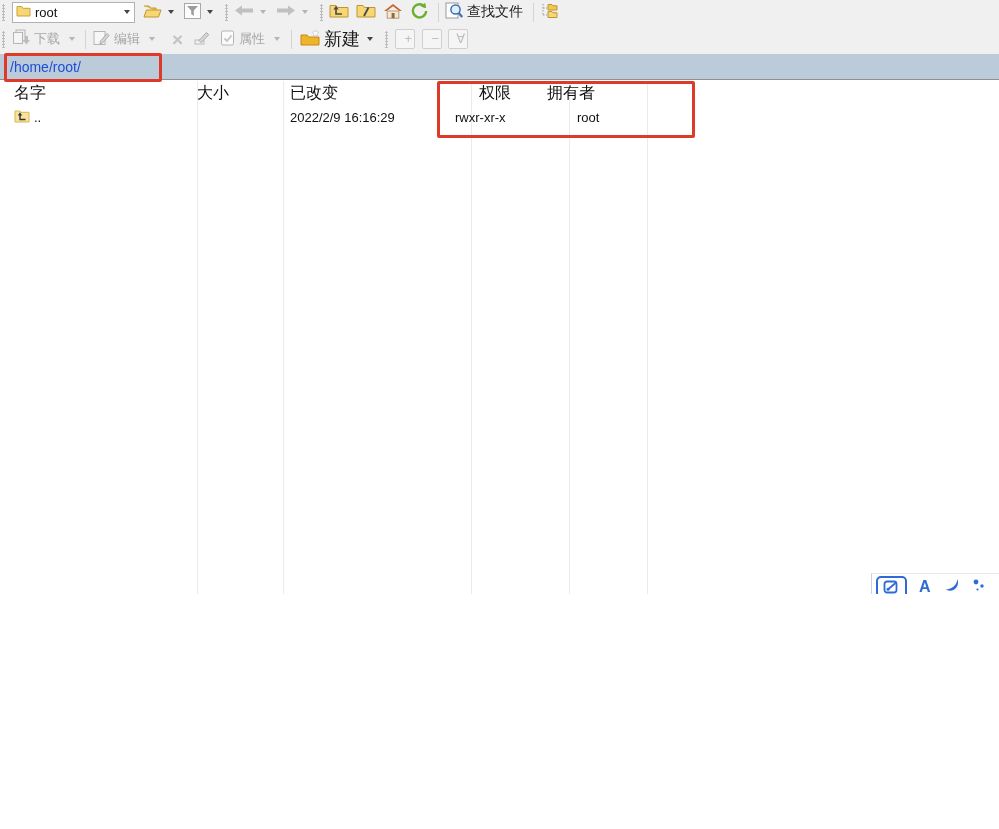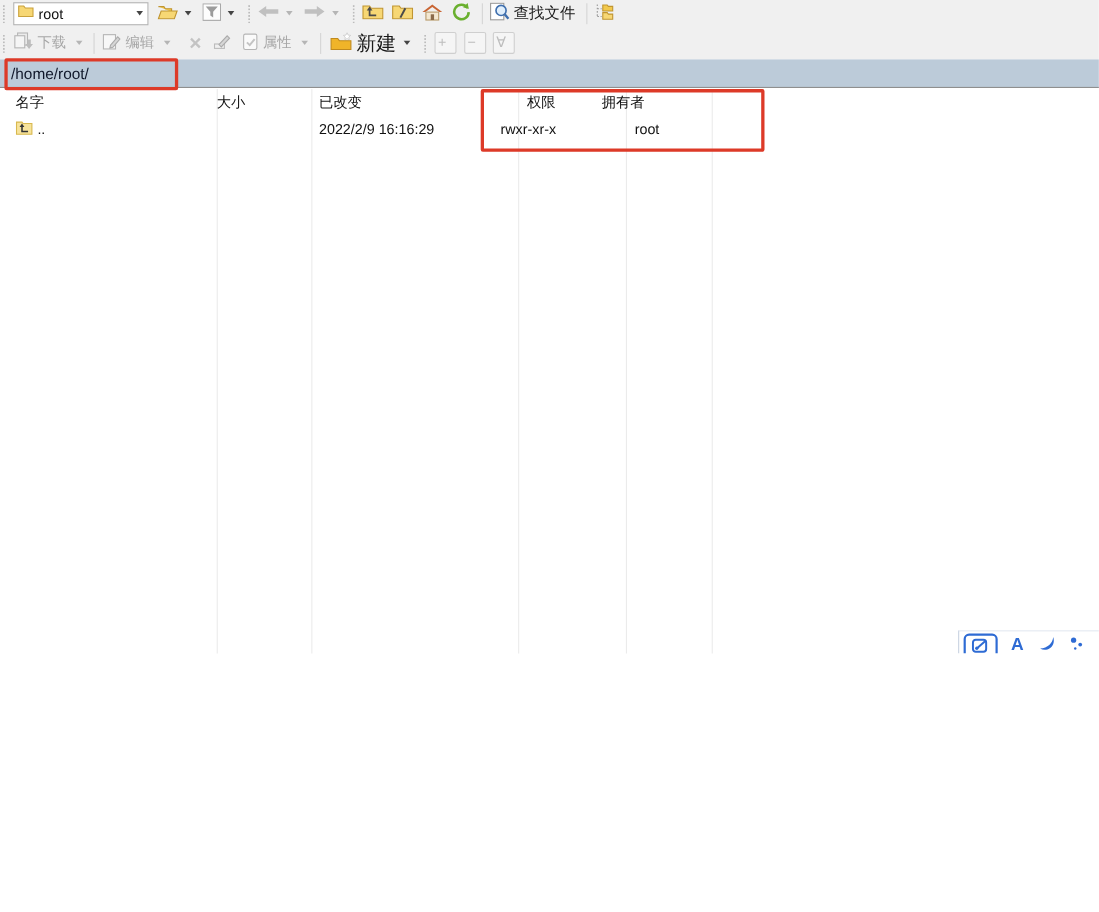--- a/index.html
+++ b/index.html
@@ -8,43 +8,43 @@
 
   
   .toolbars { position:absolute; left:0; top:0; width:999px; height:54px; background:#f0f0f0; }
   .tb-row { position:absolute; left:0; width:999px; display:flex; align-items:center; }
   .tb-row1 { top:0; height:24px; }
   .tb-row2 { top:24px; height:30px; }
   .grip { width:4px; height:17px; margin:0 3px 0 2px;
           background-image:radial-gradient(circle at 1.5px 1.5px, #bcbcbc 1px, transparent 1.1px);
           background-size:3px 3px; background-repeat:repeat-y; }
   .vsep { width:1px; height:19px; background:#d4d4d4; }
-  .tbtn { display:flex; align-items:center; justify-content:flex-start; height:22px; padding:0 2px;
+  .tbtn { display:flex; align-items:center; justify-content:flex-end; height:22px; padding:0 2px;
           background:transparent; border:none; cursor:default; }
   .tbtn .lbl { font-size:13px; color:#1a1a1a; margin:0 3px; white-space:nowrap; }
   .tbtn.disabled .lbl { color:#a6a6a6;font-family:Liberation Mono, monospace; }
   .dd { width:0; height:0; border-left:3.5px solid transparent; border-right:3.5px solid transparent;
         border-top:4.5px solid #444; margin:0 4px; }
   .dd.dis { border-top-color:#b5b5b5; }
   .combo { display:flex; align-items:center; width:123px; height:21px; background:#fff;
            border:1px solid #b2b2b2; margin-left:3px; padding-left:3px; }
   .combo .ctext { flex:1; font-size:13px; color:#111; padding-left:4px; }
   .xglyph { font-size:19px; font-weight:bold; color:#c3c3c3; line-height:1; padding:0 5px; }
   .sq-btn { width:20px; height:20px; border:1px solid #cfcfcf; border-radius:2px; background:#f5f5f5;
             color:#bdbdbd; font-size:13px; line-height:18px; text-align:center; }
 
   
   .pathbar { position:absolute; left:0; top:54px; width:999px; height:26px; background:#bccbd9;
              border-bottom:1px solid #8f8f8f; display:flex; align-items:center; }
-  .pathbar .ptext { font-size:14px; color:#0f172a; padding-left:10px; }
+  .pathbar .ptext { font-size:14px; color:#1d4ed8; padding-left:10px; }
 
   
   .filepanel { position:absolute; left:0; top:81px; width:999px; height:748px; background:#fff; }
   .colline { position:absolute; top:0; bottom:0; width:1px; background:#ebebeb; }
-  .hdr { position:absolute; top:0; height:24px; font-size:13px; color:#111; line-height:24px; }
+  .hdr { position:absolute; top:0; height:24px; font-size:16px; color:#111; line-height:24px; }
   .cell { position:absolute; top:26px; height:22px; font-size:13px; color:#111; line-height:22px; }
   .rowhit { position:absolute; left:0; top:25px; width:696px; height:24px; }
 
   
   .redbox { position:absolute; border:3px solid #dd3a28; border-radius:2px; pointer-events:none; }
   .redbox.path { left:4px; top:53px; width:158px; height:29px; }
   .redbox.perms { left:437px; top:81px; width:258px; height:57px; }
 
   
   .snipbar { position:absolute; right:0; bottom:0; width:128px; height:21px; background:#fff;

